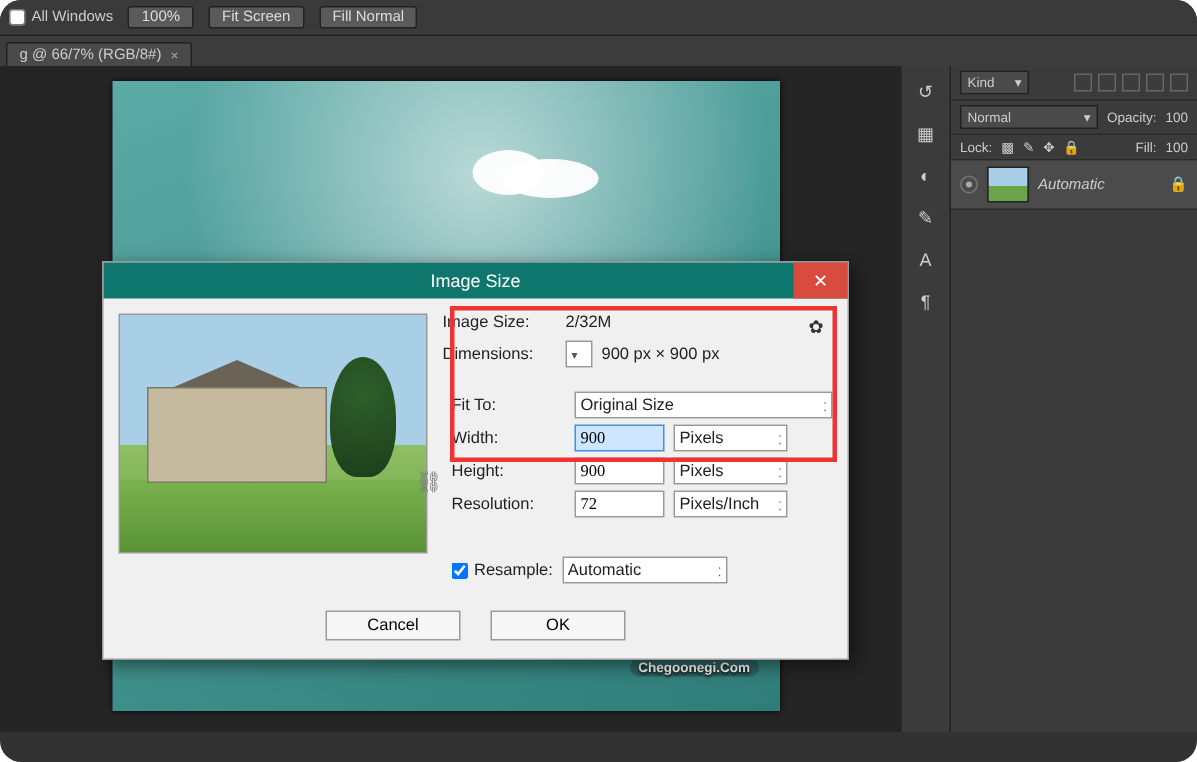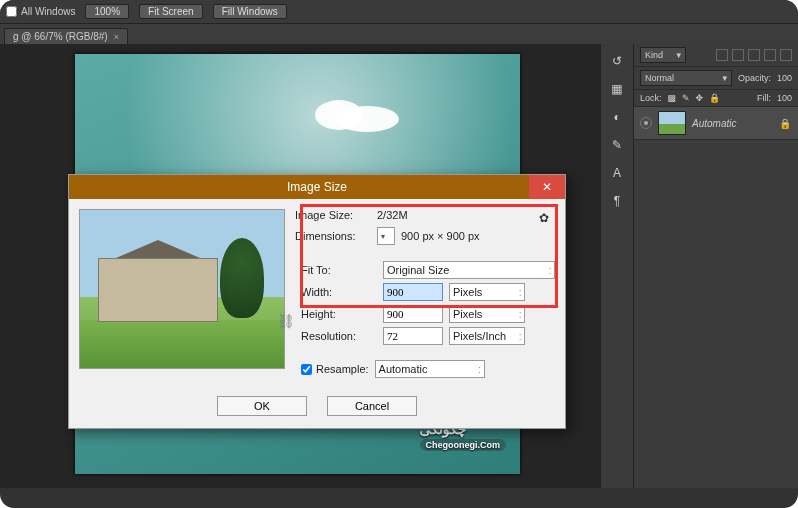--- a/index.html
+++ b/index.html
@@ -31,21 +31,21 @@
 .rays { position: absolute; inset: 0; background: radial-gradient(circle at 55% 15%, rgba(255,255,255,0.6), rgba(255,255,255,0) 45%); }
 .cloud { position: absolute; top: 38px; left: 230px; width: 100px; height: 40px; }
 .cloud::before, .cloud::after { content: ""; position: absolute; background: rgba(255,255,255,0.95); border-radius: 50%; }
 .cloud::before { width: 48px; height: 30px; left: 10px; top: 8px; }
 .cloud::after { width: 64px; height: 26px; left: 30px; top: 14px; }
 .wm { position: absolute; bottom: 23px; right: 14px; color: #fff; font-size: 14px; font-weight: bold; text-shadow: 0 1px 2px #000; direction: rtl; display: flex; flex-direction: column; align-items: flex-end; }
 .wm-url { font-size: 9px; background: #2f6563; padding: 1px 6px; border-radius: 6px; margin-top: 2px; }
 
 
 .dialog { position: absolute; left: 68px; top: 130px; width: 498px; background: #f0f0f0; border: 1px solid #9a9a9a; box-shadow: 4px 4px 12px rgba(0,0,0,0.5); font-size: 11px; color: #222; }
-.dlg-title { background: #a16207; color: #fff; display: flex; align-items: center; justify-content: center; height: 24px; position: relative; text-align: right; }
+.dlg-title { background: #0f766e; color: #fff; display: flex; align-items: center; justify-content: center; height: 24px; position: relative; text-align: right; }
 .dlg-title .titletext { font-size: 12px; }
 .dlg-close { position: absolute; right: 0; top: 0; width: 36px; height: 24px; background: #d94a3f; color: #fff; display: flex; align-items: center; justify-content: center; font-size: 12px; }
 .dlg-body { display: flex; padding: 10px; gap: 10px; }
 .preview { width: 218px; height: 160px; border: 1px solid #999; position: relative; overflow: hidden; }
 .house-sky { position: absolute; inset: 0; background: linear-gradient(#a9cfe6 55%, #8fbf62 55%, #6ca549 100%); }
 .house-body { position: absolute; left: 18px; top: 48px; width: 120px; height: 64px; background: #c6ba9e; border: 1px solid #7a7a6a; }
 .house-roof { position: absolute; left: 8px; top: 30px; width: 140px; height: 24px; background: #6a6356; clip-path: polygon(10% 100%, 50% 0%, 90% 100%); }
 .tree { position: absolute; right: 20px; top: 28px; width: 44px; height: 80px; background: radial-gradient(circle at 50% 30%, #2f5f2a, #1c3e1a); border-radius: 50% 50% 40% 40%; }
 .grass { position: absolute; left:0; right:0; bottom:0; height: 48px; background: linear-gradient(#7ab24d, #5a9337); }
 
@@ -84,21 +84,21 @@
 
 <div class="app">
 
   <div class="toolbar">
     <label style="display:flex;align-items:center;gap:4px">
       <input type="checkbox" style="width: 11px; height: 11px;"> 
         <span>All Windows</span>
     </label>
     <button class="tb-btn">100%</button>
     <button class="tb-btn">Fit Screen</button>
-    <button class="tb-btn">Fill Windows</button>
+    <button class="tb-btn">Fill Normal</button>
   </div>
 
   <div class="tabbar">
     <div class="tab">
       <span>g @ 66/7% (RGB/8#)</span>
       <span class="x">×</span>
     </div>
   </div>
 
   <div class="mainrow">
@@ -166,35 +166,35 @@
               </div>
               <div class="row" style="margin-top:4px">
                 <span class="lab">Resolution:</span>
                 <input class="val" value="72" style="">
                 <div class="sel">
                     <span>Pixels/Inch</span>
                     <span class="caret">⁚</span>
                   </div>
               </div>
             </div>
-            <div class="row" style="margin-top:9px;padding-left:6px">
+            <div class="row" style="margin-top:20px;padding-left:6px">
               <label style="display:flex;align-items:center;gap:4px">
                 <input type="checkbox" checked="" style="width: 11px; height: 11px;">
                 <span>Resample:</span>
               </label>
               <div class="sel" style="width:110px">
                 <span>Automatic</span>
                   <span class="caret">⁚</span>
               </div>
             </div>
           </div>
         </div>
         <div class="dlg-buttons">
+          <button class="dlg-btn">Cancel</button>
           <button class="dlg-btn">OK</button>
-          <button class="dlg-btn">Cancel</button>
         </div>
       </div>
       <div class="redbox rb1"></div>
     </div>
 
     <div class="toolcol">
       <span class="ico">↺</span>
       <span class="ico">▦</span>
       <span class="ico">◐</span>
       <span class="ico">✎</span>

